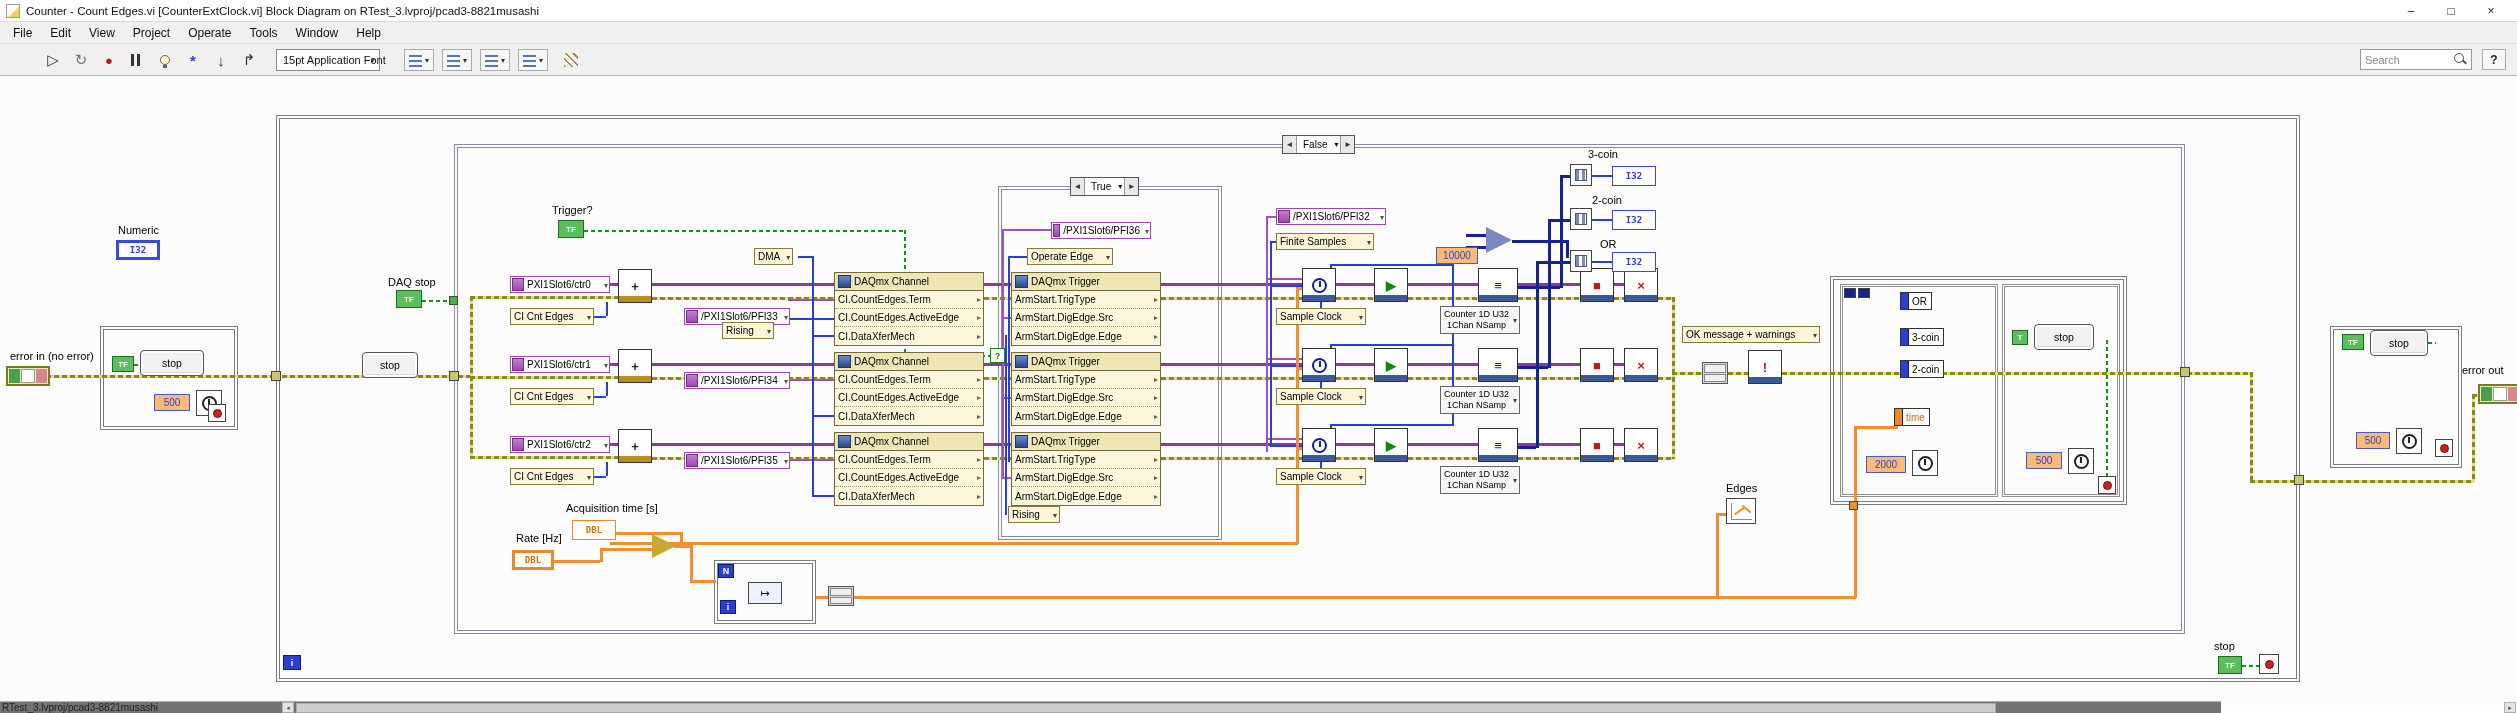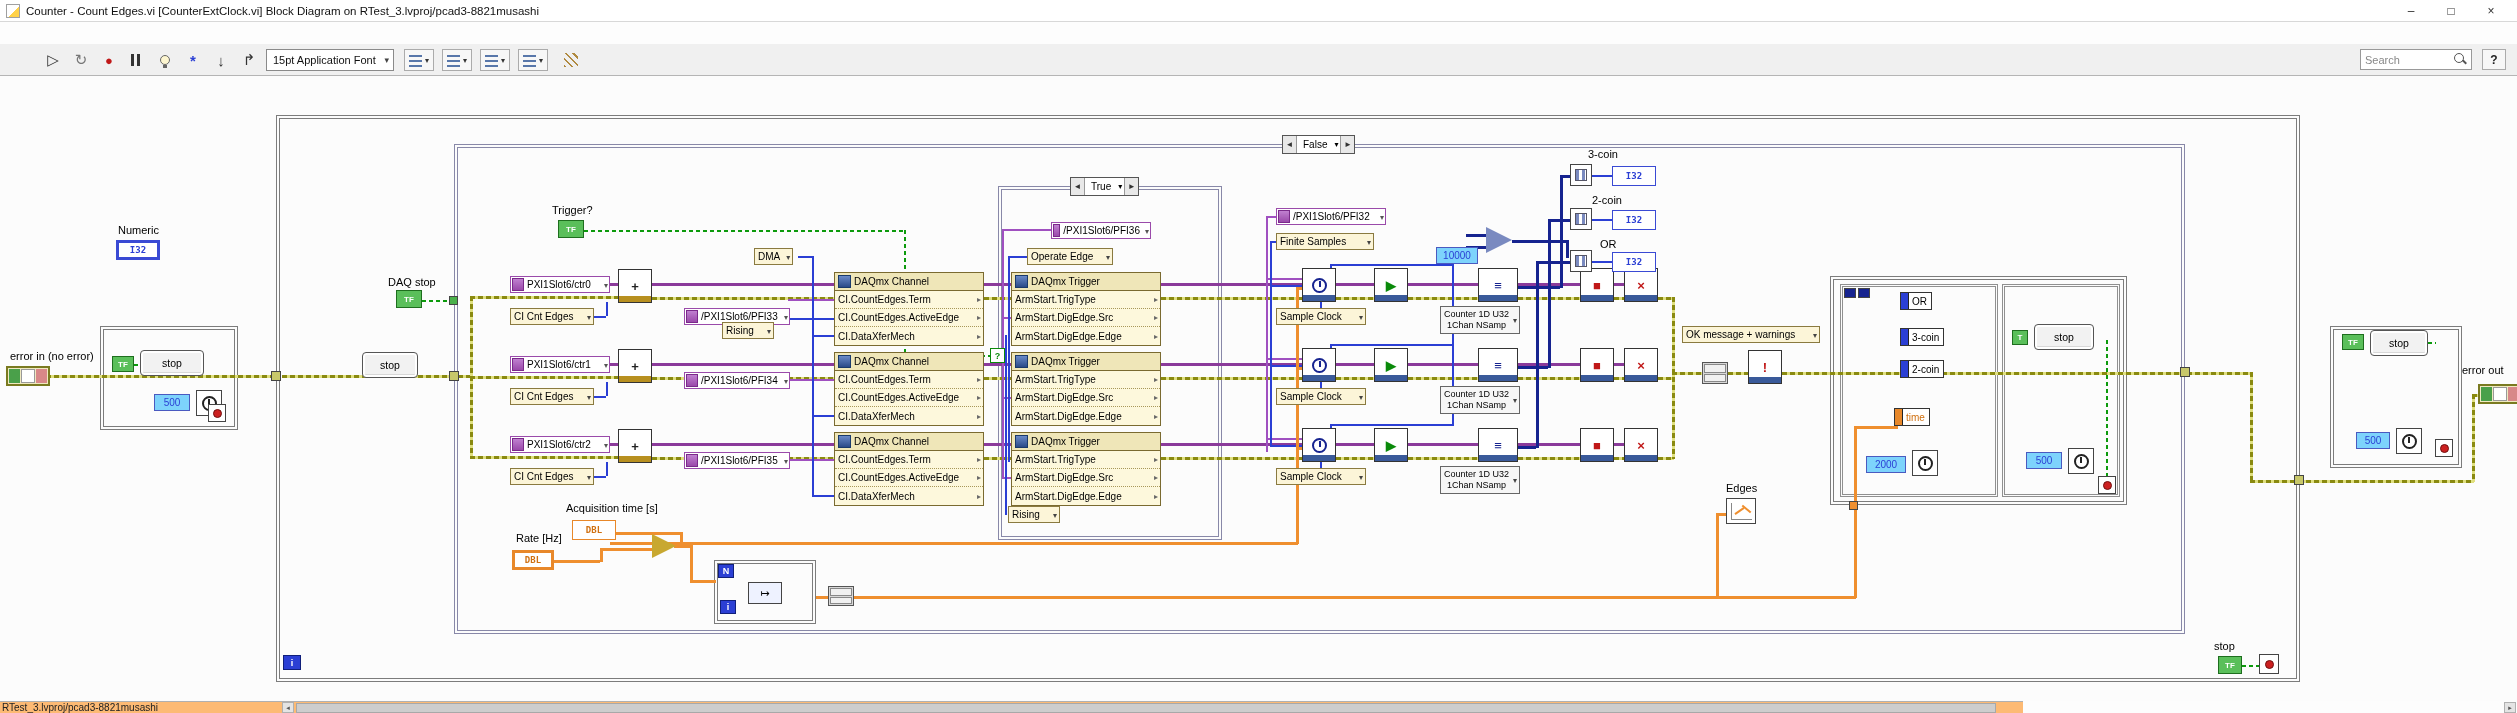--- a/index.html
+++ b/index.html
@@ -40,21 +40,21 @@
 .caselbl .ca{width:14px;display:flex;align-items:center;justify-content:center;font-size:8px;color:#333;background:#e8e8e8}
 .caselbl .ca:first-child{border-right:1px solid #999}
 .caselbl .ca:last-child{border-left:1px solid #999}
 .caselbl .cv{padding:0 13px 0 6px;display:flex;align-items:center;position:relative}
 .caselbl .cv::after{content:"▾";position:absolute;right:2px;font-size:8px}
 .pconst{position:absolute;display:flex;align-items:center;background:#fff;border:1px solid #9a4aaa;font-size:10px;padding:0 10px 0 1px;white-space:nowrap;z-index:4;height:17px}
 .pconst::before{content:"";width:10px;height:11px;background:linear-gradient(#c080d0,#9a4aaa);margin-right:3px;border:1px solid #7a2a8a}
 .pconst::after{content:"▾";position:absolute;right:1px;top:4px;font-size:8px;color:#555}
 .ring{position:absolute;display:flex;align-items:center;background:#fcf5d8;border:1px solid #8a7a40;font-size:10px;padding:0 12px 0 3px;white-space:nowrap;height:17px;z-index:4}
 .ring::after{content:"▾";position:absolute;right:2px;top:4px;font-size:8px;color:#444}
-.nconst{position:absolute;display:flex;align-items:center;justify-content:center;background:#7dd3fc;border:1px solid #4a5ac0;color:#2b3fd4;font-size:10px;z-index:4;height:17px}
+.nconst{position:absolute;display:flex;align-items:center;justify-content:center;background:#fdba74;border:1px solid #4a5ac0;color:#2b3fd4;font-size:10px;z-index:4;height:17px}
 .propnode{position:absolute;background:#fdf8dc;border:1.5px solid #7a6a30;z-index:4;font-size:10px}
 .propnode .hd{display:flex;align-items:center;height:18px;border-bottom:1px solid #7a6a30;background:#efe6b8;padding:0 3px;gap:3px;white-space:nowrap}
 .propnode .hd::before{content:"";width:11px;height:11px;background:linear-gradient(#6a8ac8,#2a4a88);border:1px solid #1a3a6a}
 .propnode .prow{height:18px;display:flex;align-items:center;padding:0 11px 0 3px;border-bottom:1px dotted #a89858;position:relative;white-space:nowrap}
 .propnode .prow:last-child{border-bottom:none}
 .propnode .prow::after{content:"▸";position:absolute;right:2px;font-size:8px;color:#666}
 .term{position:absolute;display:flex;align-items:center;justify-content:center;background:#fff;font-weight:bold;font-size:9px;font-family:"DejaVu Sans Mono",monospace;z-index:4}
 .ctrl{border:3px solid}
 .ind{border:1.5px solid}
 .c-i32{border-color:#3a4ad4;color:#2b3fd4}
@@ -103,56 +103,66 @@
 .weh{height:3px;background:repeating-linear-gradient(90deg,#8a8a10 0 5px,#e0e080 5px 8px)}
 .wev{width:3px;background:repeating-linear-gradient(180deg,#8a8a10 0 5px,#e0e080 5px 8px)}
 .wph{height:3px;background:#8a3a9a}
 .wp2h{height:2px;background:#a050c0}.wp2v{width:2px;background:#a050c0}
 .wbh{height:2px;background:#2b3fd4}.wbv{width:2px;background:#2b3fd4}
 .wdh{height:3px;background:#16238f}.wdv{width:3px;background:#16238f}
 .wgh{height:2px;background:repeating-linear-gradient(90deg,#0c9a0c 0 4px,rgba(0,0,0,0) 4px 7px)}
 .wgv{width:2px;background:repeating-linear-gradient(180deg,#0c9a0c 0 4px,rgba(0,0,0,0) 4px 7px)}
 .woh{height:3px;background:#ef8f2f}.wov{width:3px;background:#ef8f2f}
 
-#bottombar{position:absolute;left:0;top:701px;width:2023px;height:12px;background:#fdba74;border-top:1px solid #b0b0b0;z-index:20}
+#bottombar{position:absolute;left:0;top:701px;width:2221px;height:12px;background:#737373;border-top:1px solid #b0b0b0;z-index:20}
 .statustext{position:absolute;left:2px;top:0;font-size:10px;color:#222;white-space:nowrap}
 .sbarrow{position:absolute;top:0;width:12px;height:11px;background:#e4e4e4;border:1px solid #b0b0b0;font-size:7px;display:flex;align-items:center;justify-content:center;color:#555}
 .sbthumb{position:absolute;top:1px;height:10px;background:#cdcdcd;border:1px solid #a8a8a8}
 </style>
 </head>
 <body>
 
 <div id="win">
 
   <div id="titlebar">
     <span class="appicon"></span>
     <span id="title">Counter - Count Edges.vi [CounterExtClock.vi] Block Diagram on RTest_3.lvproj/pcad3-8821musashi</span>
     <span class="wbtns">
       <span class="wbtn">–</span>
       <span class="wbtn">□</span>
       <span class="wbtn">×</span>
     </span>
   </div>
 
+  <div id="menubar">
+    <span class="mitem">File</span>
+    <span class="mitem">Edit</span>
+    <span class="mitem">View</span>
+    <span class="mitem">Project</span>
+    <span class="mitem">Operate</span>
+    <span class="mitem">Tools</span>
+    <span class="mitem">Window</span>
+    <span class="mitem">Help</span>
+  </div>
 
   <div id="toolbar">
     <span class="tbi" style="left:40px">▷</span>
     <span class="tbi" style="left:68px;color:#777">↻</span>
     <span class="tbi" style="left:96px;color:#c01818;font-size:13px">●</span>
     <span class="tbi pbars" style="left:122px">
         <i></i>
         <i></i>
       </span>
     <span class="tbi" style="left:152px">
         <span class="bulb"></span>
       </span>
     <span class="tbi" style="left:180px;color:#2b3fd4;font-weight:bold">*</span>
     <span class="tbi" style="left:208px">↓</span>
     <span class="tbi" style="left:236px">↱</span>
-    <span class="fontbox" style="left:266px;width:128px">15pt Application Font</span>
+    <span class="fontbox" style="left:276px;width:104px">15pt Application Font</span>
     <span class="ddbtn" style="left:404px">
         <i></i>
       </span>
     <span class="ddbtn" style="left:442px">
         <i></i>
       </span>
     <span class="ddbtn" style="left:480px">
         <i></i>
       </span>
     <span class="ddbtn" style="left:518px">

